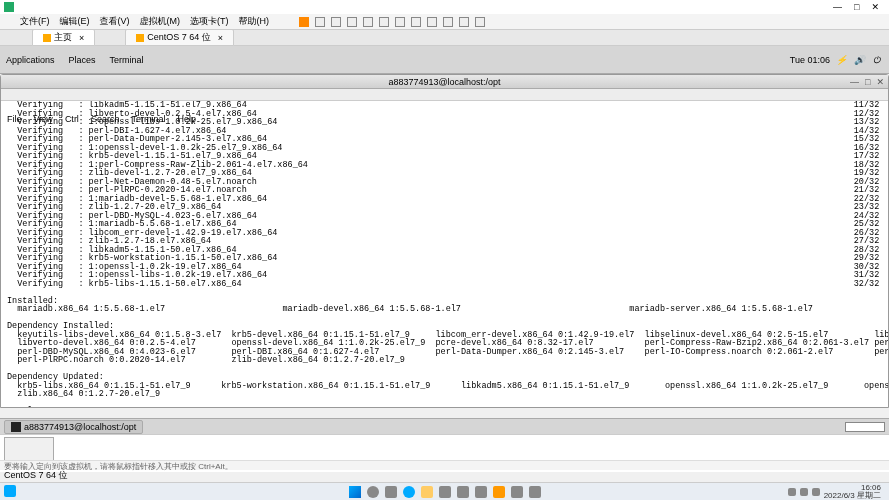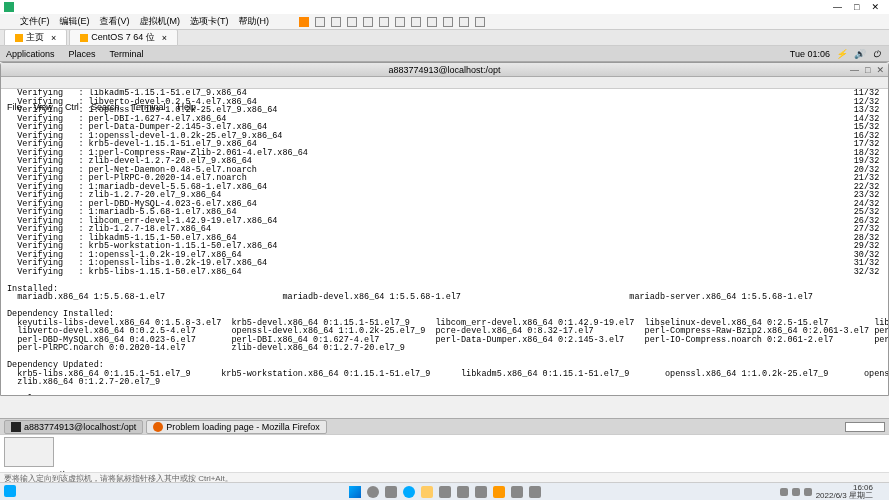--- a/index.html
+++ b/index.html
@@ -7,25 +7,25 @@
   .vmw-titlebar { height: 14px; background: #fff; display: flex; align-items: center; padding: 0 4px; font-size: 9px; }
   .vmw-titlebar .icon { width: 10px; height: 10px; background: #2a6; margin-right: 4px; }
   .vmw-titlebar .spacer { flex: 1; }
   .vmw-titlebar .winbtn { padding: 0 6px; cursor: pointer; }
   .vmw-menubar { height: 16px; background: #f4f4f4; display: flex; align-items: center; padding: 0 20px; font-size: 9px; border-bottom: 1px solid #ccc; }
   .vmw-menubar span { margin-right: 10px; cursor: pointer; }
   .vmw-menubar .toolbar-icons { margin-left: 20px; display: flex; gap: 6px; }
   .vmw-menubar .toolbar-icons i { width: 10px; height: 10px; display: inline-block; border: 1px solid #888; background: #eee; }
   .vmw-menubar .toolbar-icons i.play { background: #f80; border-color: #f80; }
   .vmw-tabbar { height: 16px; background: #e8e8e8; display: flex; align-items: center; padding: 0 4px; font-size: 9px; border-bottom: 1px solid #ccc; }
-  .vmw-tabbar .tab { padding: 1px 10px; border: 1px solid #ccc; background: #fff; margin-right: 2px; cursor: pointer; border-radius: 2px 2px 0 0; display: flex; align-items: center; gap: 3px; }
+  .vmw-tabbar .tab { padding: 1px 10px; border: 1px solid #ccc; background: #fff; margin-right: 2px; cursor: pointer; border-radius: 2px 2px 0 0; display: flex; align-items: center; gap: 3px; margin-left: 28px; }
   .vmw-tabbar .tab.active { background: #f8f8f8; }
   .vmw-tabbar .tab .x { margin-left: 4px; cursor: pointer; }
   .vmw-tabbar .tab .ico { width: 8px; height: 8px; background: #fa0; display: inline-block; }
-  .gnome-topbar { height: 16px; background: #d6d6d6; display: flex; align-items: center; padding: 0 6px; font-size: 9px; border-bottom: 1px solid #aaa; }
+  .gnome-topbar { height: 28px; background: #d6d6d6; display: flex; align-items: center; padding: 0 6px; font-size: 9px; border-bottom: 1px solid #aaa; }
   .gnome-topbar .gitem { margin-right: 14px; cursor: pointer; }
   .gnome-topbar .spacer { flex: 1; }
   .gnome-topbar .right i { width: 10px; height: 10px; display: inline-block; margin-left: 6px; }
   .term-window { margin: 0; border: 1px solid #999; border-radius: 3px 3px 0 0; }
   .term-titlebar { height: 14px; background: linear-gradient(#e8e8e8,#d0d0d0); display: flex; align-items: center; justify-content: center; font-size: 9px; position: relative; border-bottom: 1px solid #aaa; }
   .term-titlebar .btns { position: absolute; right: 4px; display: flex; gap: 6px; }
   .term-titlebar .btns span { cursor: pointer; font-size: 9px; color: #555; }
   .term-menubar { height: 12px; background: #ededed; display: flex; align-items: center; padding: 0 6px; font-size: 9px; gap: 12px; border-bottom: 1px solid #ccc; }
   .term-menubar span { cursor: pointer; margin-top: 48px; }
   .term-content { background: #fff; color: #000; font-family: "Courier New", monospace; font-size: 8.5px; line-height: 1.0; padding: 0 6px; white-space: pre; height: 306px; overflow: hidden; }
@@ -33,28 +33,28 @@
   .gnome-taskbar .tbtn { display: flex; align-items: center; gap: 3px; padding: 1px 6px; border: 1px solid #aaa; background: #e8e8e8; margin-right: 3px; cursor: pointer; border-radius: 2px; }
   .gnome-taskbar .tbtn.active { background: #c8c8c8; }
   .gnome-taskbar .tbtn i { width: 10px; height: 10px; display: inline-block; }
   .gnome-taskbar .tbtn i.term { background: #222; }
   .gnome-taskbar .tbtn i.ff { background: #e66000; border-radius: 50%; }
   .gnome-taskbar .spacer { flex: 1; }
   .gnome-taskbar .ws { width: 40px; height: 10px; border: 1px solid #888; background: #fff; }
   .vmw-bottom { position: absolute; bottom: 28px; left: 0; right: 0; height: 38px; background: #fff; border-top: 1px solid #ccc; display: flex; align-items: flex-start; padding: 2px 4px; font-size: 9px; }
   .vmw-bottom .thumb { width: 50px; height: 30px; border: 1px solid #aaa; background: #f0f0f0; margin-bottom: 2px; }
   .vmw-bottom .thumb-wrap { text-align: center; }
-  .vmw-status { position: absolute; bottom: 18px; left: 0; right: 0; height: 10px; background: #f4f4f4; font-size: 8px; padding: 0 4px; color: #666; border-top: 1px solid #ddd; }
+  .vmw-status { position: absolute; bottom: 30px; left: 0; right: 0; height: 10px; background: #f4f4f4; font-size: 8px; padding: 0 4px; color: #666; border-top: 1px solid #ddd; }
   .win-taskbar { position: absolute; bottom: 0; left: 0; right: 0; height: 18px; background: #e8edf3; display: flex; align-items: center; justify-content: center; border-top: 1px solid #ccc; }
   .win-taskbar .center { display: flex; gap: 6px; }
   .win-taskbar i { width: 12px; height: 12px; display: inline-block; cursor: pointer; }
   .win-taskbar i.win { background: linear-gradient(135deg,#0af,#06c); }
   .win-taskbar i.gen { background: #888; border-radius: 2px; }
   .win-taskbar i.circ { border-radius: 50%; }
-  .win-taskbar .right { position: absolute; right: 16px; display: flex; align-items: center; gap: 4px; font-size: 8px; color: #333; }
+  .win-taskbar .right { position: absolute; right: 8px; display: flex; align-items: center; gap: 4px; font-size: 8px; color: #333; }
   .win-taskbar .right .clock { text-align: right; line-height: 1; }
   .win-taskbar .left { position: absolute; left: 4px; }
 </style>
 </head>
 <body>
 
 <div class="vmw-titlebar">
   <span class="icon"></span>
   <span class="spacer"></span>
   <span class="winbtn">—</span>
@@ -166,24 +166,20 @@
 
 Complete!
 [root@localhost opt]# </div>
 </div>
 
 <div class="gnome-taskbar">
   <div class="tbtn active">
     <i class="term"></i>
     <span>a883774913@localhost:/opt</span>
   </div>
-  <div class="tbtn">
-    <i class="ff"></i>
-    <span>Problem loading page - Mozilla Firefox</span>
-  </div>
   <span class="spacer"></span>
   <span class="ws"></span>
 </div>
 
 <div class="vmw-bottom">
   <div class="thumb-wrap">
     <div class="thumb"></div>
     <div>CentOS 7 64 位</div>
   </div>
 </div>

